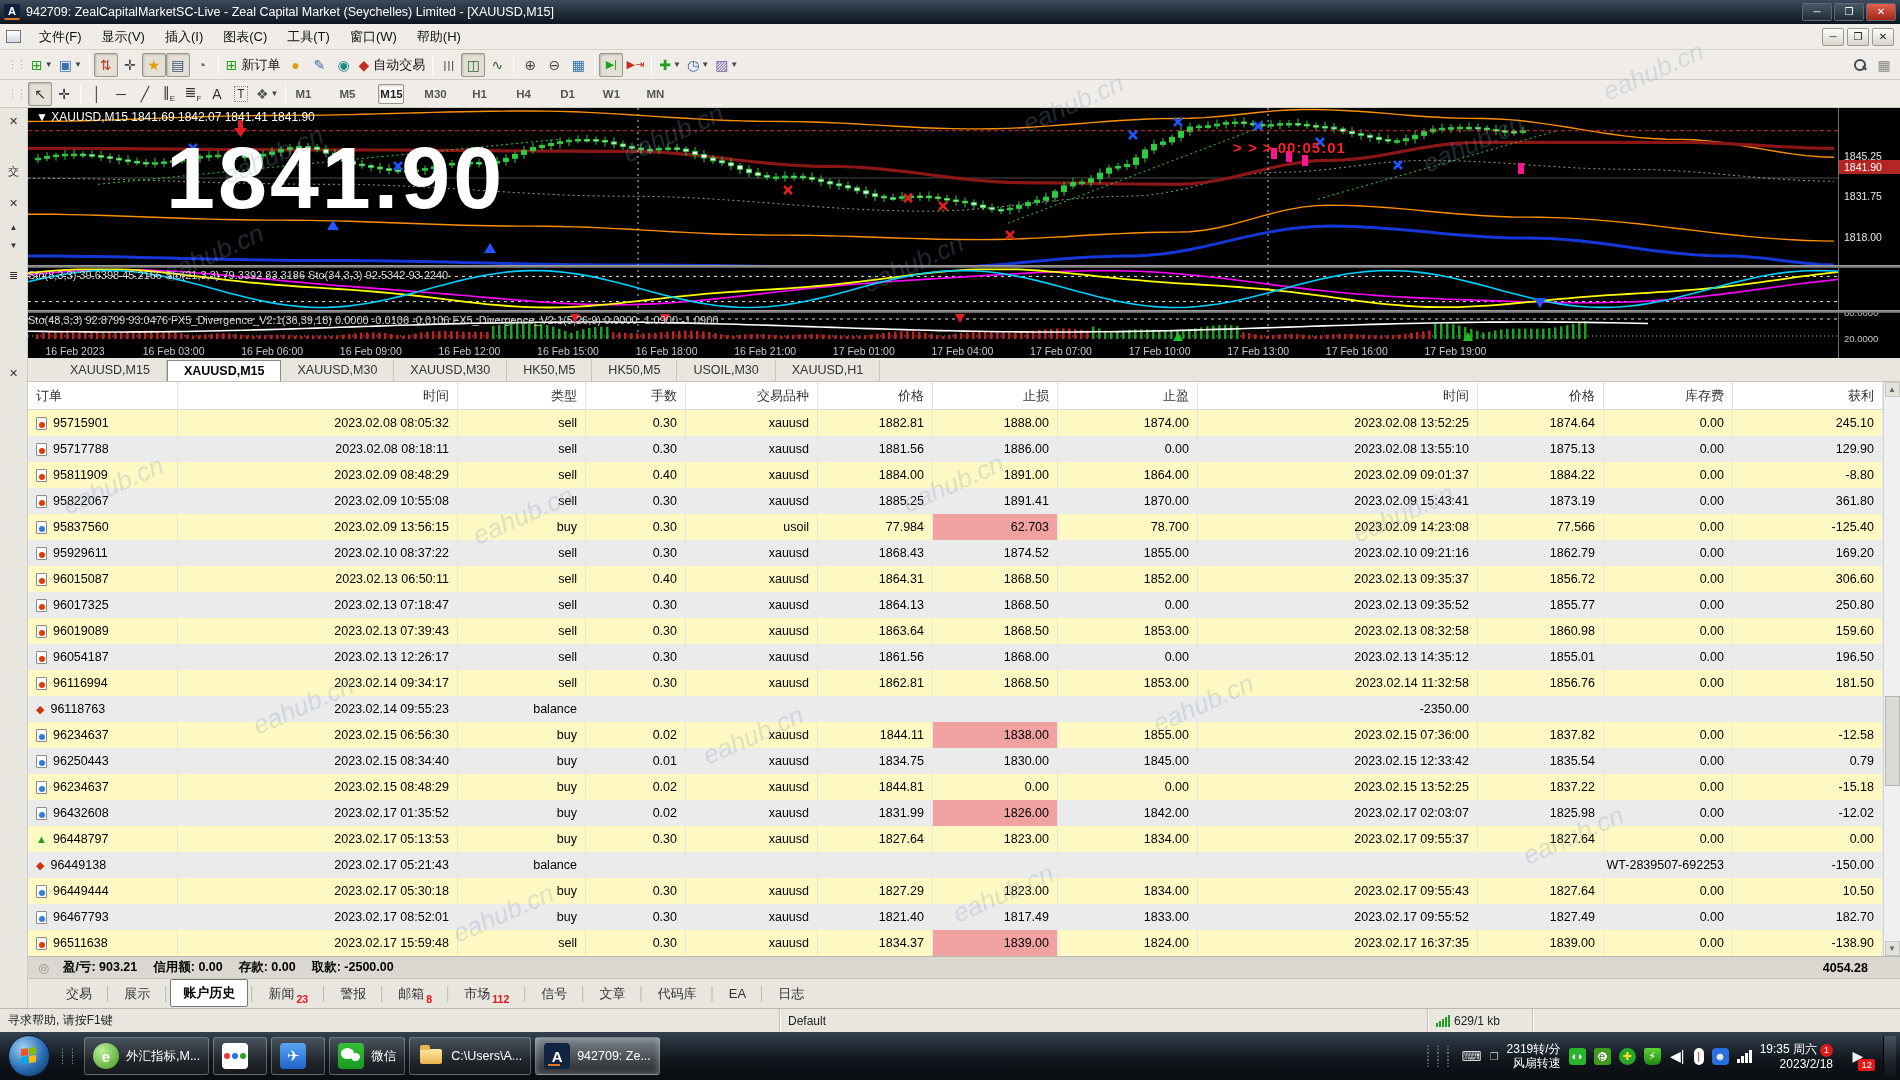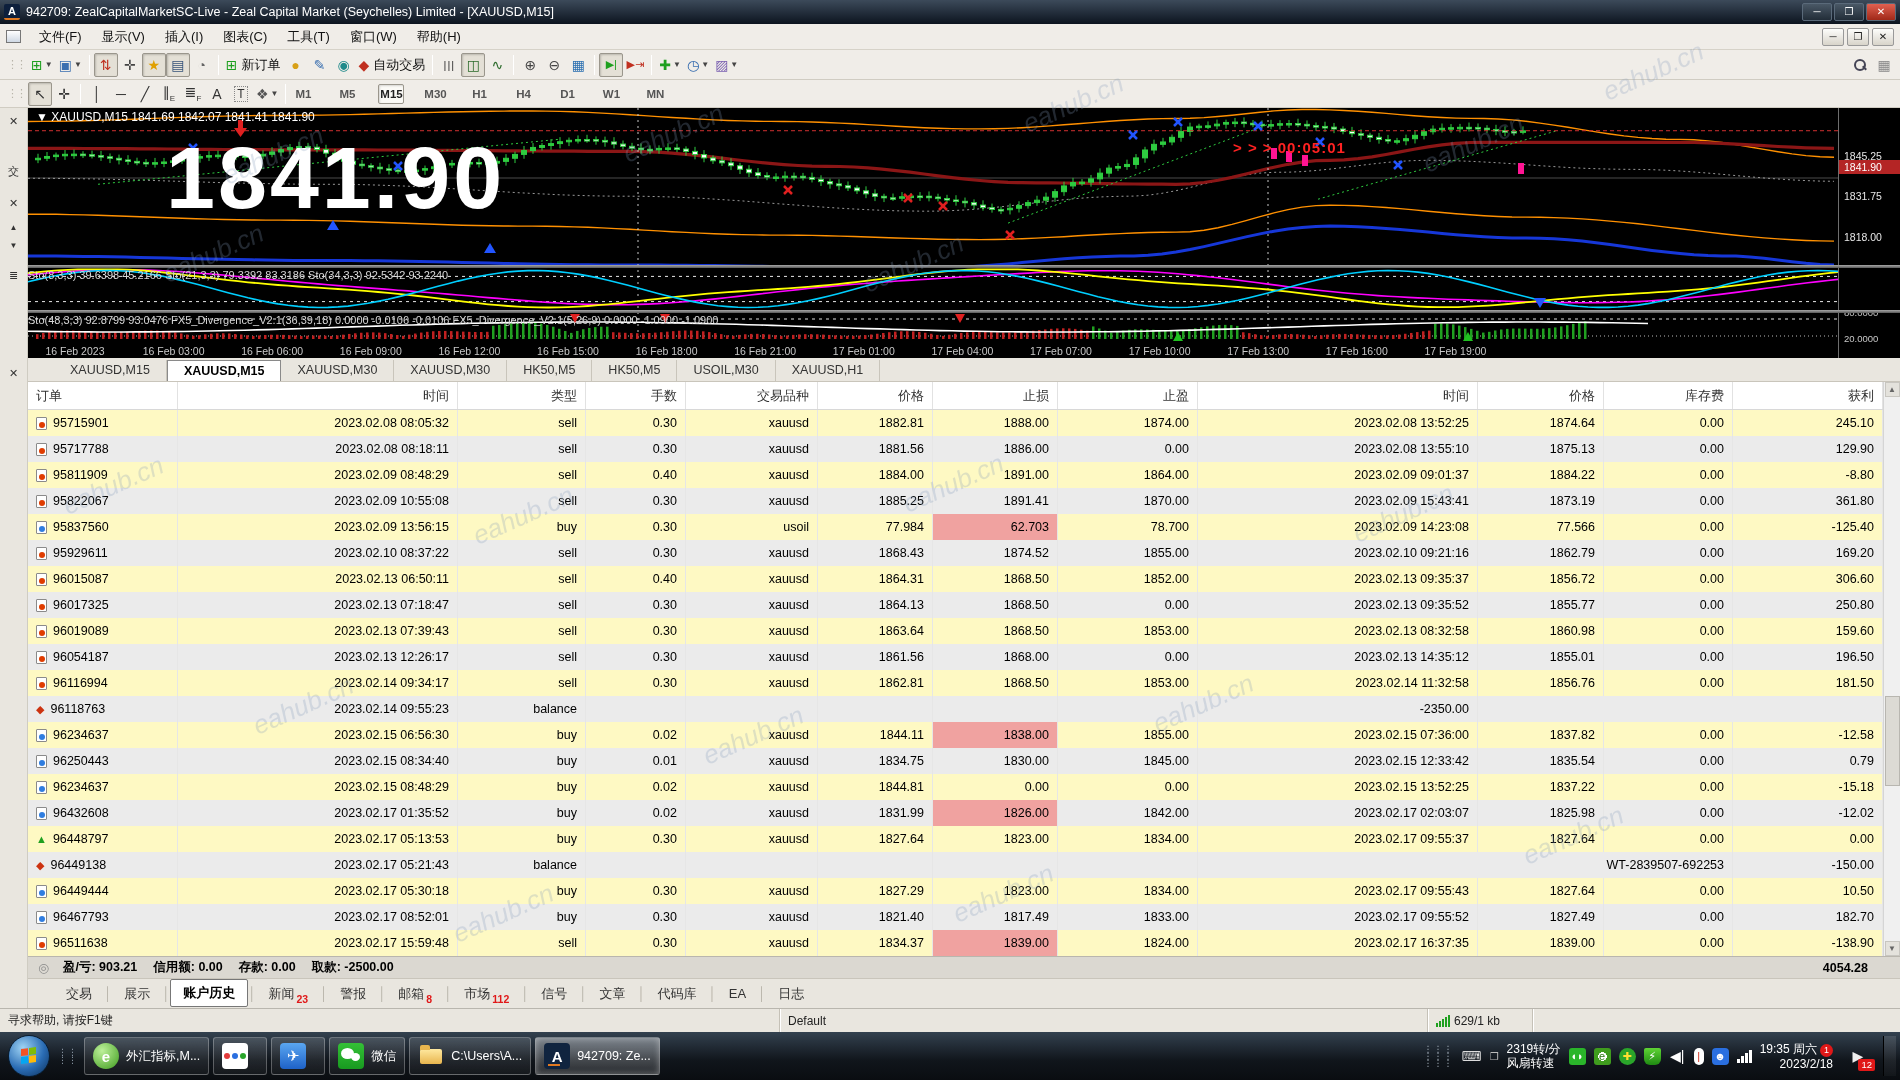--- a/index.html
+++ b/index.html
@@ -112,21 +112,21 @@
   .bub{position:absolute;width:13px;height:11px;background:#fff;border-radius:50%;left:3px;top:5px;}
   .bub.small{width:9px;height:8px;left:13px;top:10px;}
   .ico-folder{position:relative;background:transparent;}
   .fold{position:absolute;left:2px;top:6px;width:22px;height:15px;background:linear-gradient(#ffe9a0,#e8b54e);border-radius:2px;}
   .fold::before{content:"";position:absolute;left:0;top:-4px;width:10px;height:5px;background:#e8b54e;border-radius:2px 2px 0 0;}
   .ico-mt4{background:#10243f;color:#fff;position:relative;}
   .ico-mt4::after{content:"";position:absolute;left:4px;bottom:3px;width:12px;height:2px;background:#e07820;}
   .tray{margin-left:auto;display:flex;align-items:center;gap:8px;padding-right:2px;}
   .tdots{color:#9aa5b0;font-size:9px;line-height:7px;letter-spacing:1px;}
   .trayico{width:17px;height:17px;border-radius:3px;display:flex;align-items:center;justify-content:center;font-size:11px;color:#fff;}
-  .fan{font-size:12px;line-height:14px;text-align:left;white-space:nowrap;}
+  .fan{font-size:12px;line-height:14px;text-align:right;white-space:nowrap;}
   .sigbars{display:flex;align-items:flex-end;gap:1px;height:14px;}
   .sigbars span{width:3px;background:#fff;display:inline-block;}
   .clock{font-size:12px;line-height:14px;text-align:right;white-space:nowrap;position:relative;padding-right:4px;}
   .cbadge{display:inline-block;background:#e01818;color:#fff;border-radius:50%;width:13px;height:13px;font-size:9px;line-height:13px;text-align:center;margin-left:3px;}
   .notif{position:relative;width:26px;height:30px;display:flex;align-items:center;justify-content:center;color:#eee;font-size:14px;}
   .notif .nbadge{position:absolute;right:-4px;bottom:0;background:#e01818;color:#fff;font-size:9.5px;padding:0 3px;border-radius:2px;line-height:12px;}
   .showdesk{width:13px;height:40px;border-left:1px solid #000;background:linear-gradient(rgba(255,255,255,.12),rgba(255,255,255,.03));margin-left:4px;}
   
   .wm{position:absolute;color:rgba(130,155,185,.26);font-size:26px;font-style:italic;transform:rotate(-24deg);z-index:60;pointer-events:none;white-space:nowrap;}
 </style>

